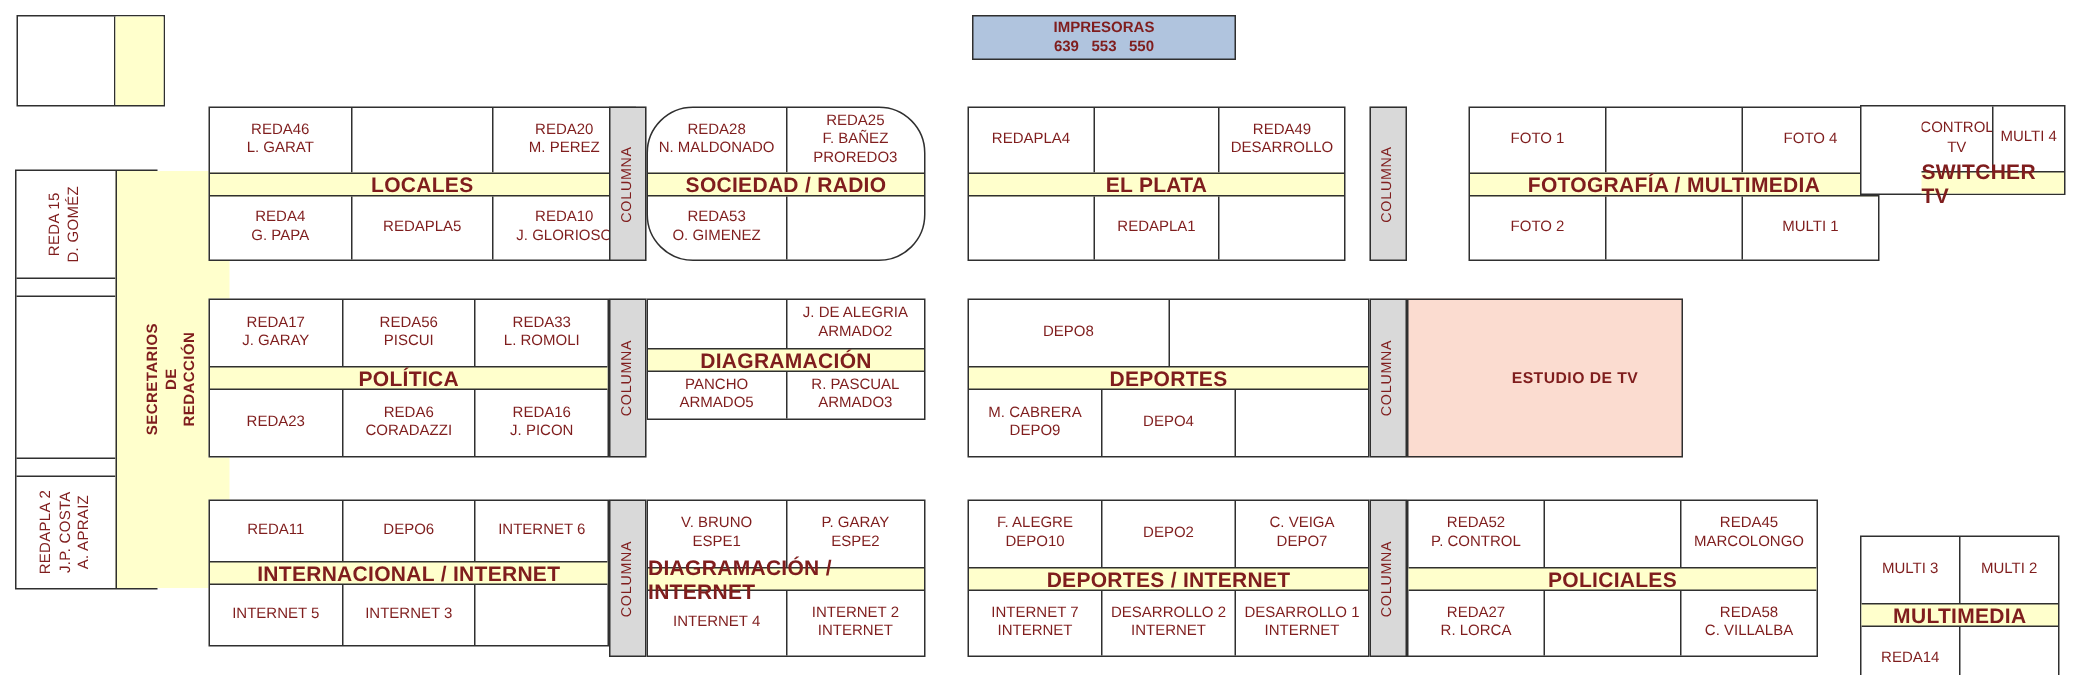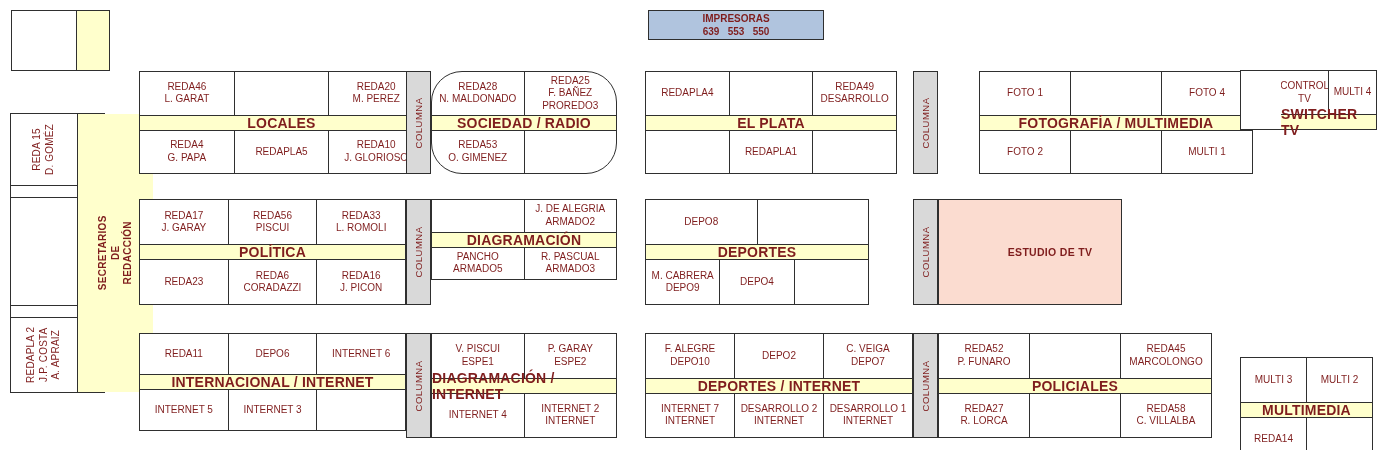--- a/index.html
+++ b/index.html
@@ -207,21 +207,21 @@
     </div>
     <div class="hdr">DIAGRAMACIÓN</div>
     <div class="brow">
       <div class="cell">PANCHO
 ARMADO5</div>
       <div class="cell">R. PASCUAL
 ARMADO3</div>
     </div>
   </div>
 
-  <div class="block" style="left:645px;top:199px;width:224px;height:106px;">
+  <div class="block" style="left:645px;top:199px;width:268px;height:106px;">
     <div class="brow">
       <div class="cell">DEPO8</div>
       <div class="cell"></div>
     </div>
     <div class="hdr">DEPORTES</div>
     <div class="brow">
       <div class="cell">M. CABRERA
 DEPO9</div>
       <div class="cell">DEPO4</div>
       <div class="cell"></div>
@@ -249,21 +249,21 @@
       <div class="cell"></div>
     </div>
   </div>
 
   <div class="colbar" style="left:406px;top:333px;width:25px;height:105px;">
     <span class="vtext">COLUMNA</span>
   </div>
 
   <div class="block" style="left:431px;top:333px;width:186px;height:105px;">
     <div class="brow">
-      <div class="cell">V. PISCUI
+      <div class="cell">V. BRUNO
 ESPE1</div>
       <div class="cell">P. GARAY
 ESPE2</div>
     </div>
     <div class="hdr">DIAGRAMACIÓN / INTERNET</div>
     <div class="brow">
       <div class="cell">INTERNET 4</div>
       <div class="cell">INTERNET 2
 INTERNET</div>
     </div>
@@ -288,21 +288,21 @@
     </div>
   </div>
 
   <div class="colbar" style="left:913px;top:333px;width:25px;height:105px;">
     <span class="vtext">COLUMNA</span>
   </div>
 
   <div class="block" style="left:938px;top:333px;width:274px;height:105px;">
     <div class="brow">
       <div class="cell">REDA52
-P. FUNARO</div>
+P. CONTROL</div>
       <div class="cell"></div>
       <div class="cell">REDA45
 MARCOLONGO</div>
     </div>
     <div class="hdr">POLICIALES</div>
     <div class="brow">
       <div class="cell">REDA27
 R. LORCA</div>
       <div class="cell"></div>
       <div class="cell">REDA58

